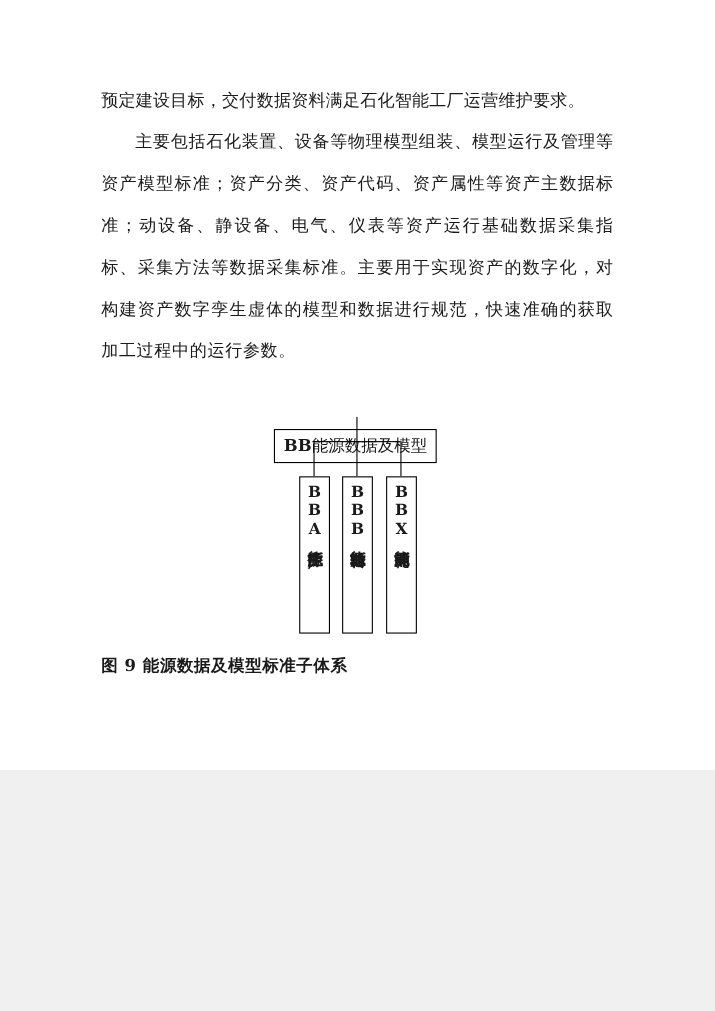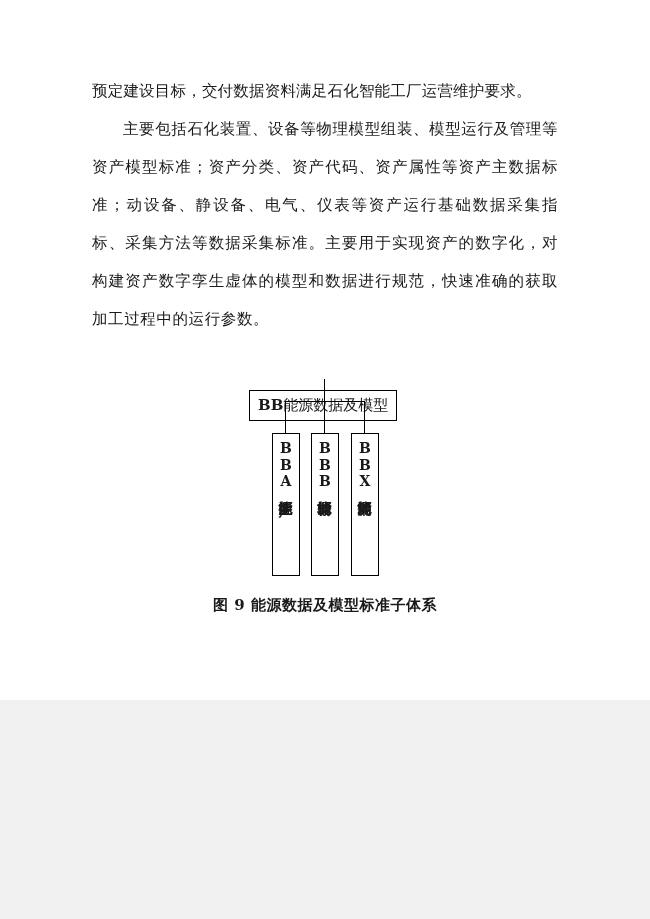--- a/index.html
+++ b/index.html
@@ -119,21 +119,20 @@
     height: 128px;
   }
   .leaf span .code {
     font-weight: bold;
   }
   .fig-caption {
     position: absolute;
     left: 0;
     top: 248px;
     width: 466px;
-    text-align: center;
     font-size: 15px;
     font-weight: bold;
     letter-spacing: 0.5px;
   }
   .page-number {
     position: absolute;
     left: 0;
     top: 856px;
     width: 650px;
     text-align: right;

